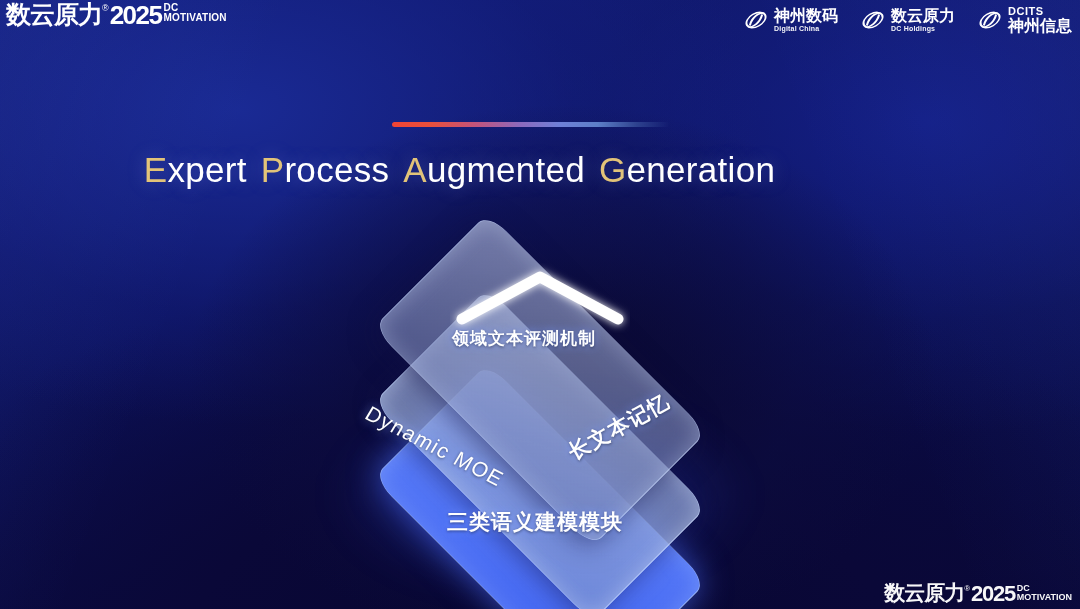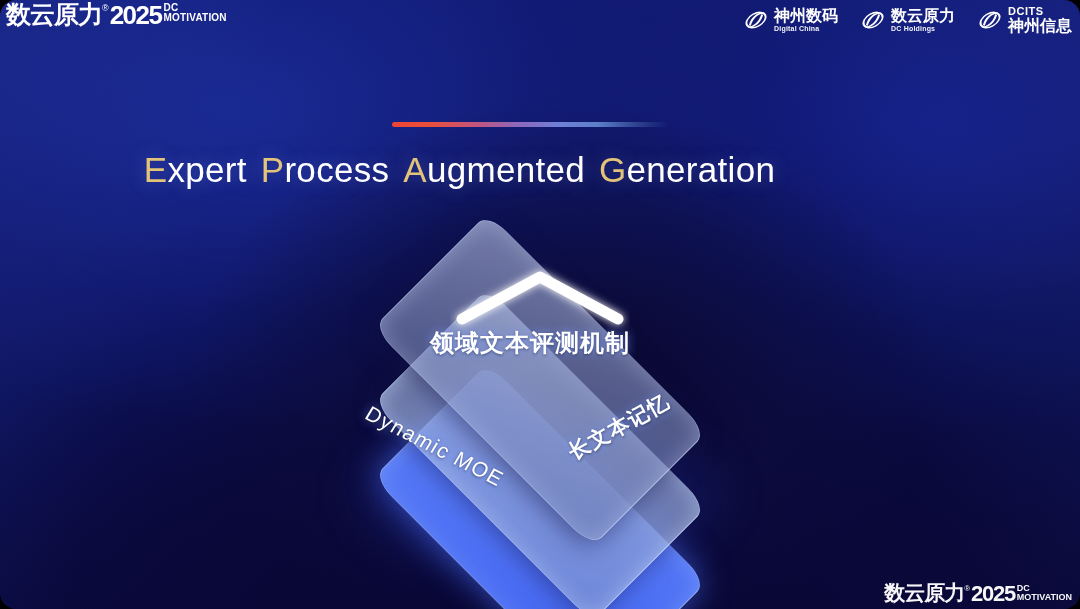--- a/index.html
+++ b/index.html
@@ -13,21 +13,20 @@
     width: 1080px;
     height: 609px;
     overflow: hidden;
     font-family: "Liberation Sans", "DejaVu Sans", sans-serif;
     background:
       radial-gradient(ellipse 520px 380px at 52% 62%, rgba(10,8,46,0.95) 0%, rgba(12,12,62,0.55) 45%, rgba(12,12,62,0) 72%),
       radial-gradient(ellipse 700px 420px at 22% 18%, #1a2a94 0%, rgba(20,32,130,0.35) 48%, rgba(16,26,110,0) 75%),
       radial-gradient(ellipse 640px 400px at 86% 20%, #141f86 0%, rgba(17,26,110,0.3) 50%, rgba(16,24,100,0) 78%),
       radial-gradient(ellipse 900px 520px at 50% 110%, #070630 0%, #0a0838 40%, rgba(10,8,56,0) 80%),
       linear-gradient(170deg, #121c78 0%, #0f1668 30%, #0b0f52 60%, #080734 100%);
-    border-radius: 16px;
   }
 
   
   .sheen {
     position: absolute;
     inset: 0;
     pointer-events: none;
     background:
       linear-gradient(110deg, rgba(60,90,220,0.10) 0%, rgba(60,90,220,0) 22%),
       linear-gradient(250deg, rgba(50,80,210,0.10) 0%, rgba(50,80,210,0) 25%);
@@ -248,23 +247,23 @@
   .lbl {
     position: absolute;
     color: #ffffff;
     font-weight: 700;
     white-space: nowrap;
     font-family: "DejaVu Sans", sans-serif;
     text-shadow: 0 0 10px rgba(120,150,255,0.85), 0 1px 3px rgba(0,0,0,0.55);
     pointer-events: none;
   }
   .lbl-top {
-    left: 135px;
+    left: 157px;
     top: 102px;
-    font-size: 24px;
+    font-size: 17px;
     letter-spacing: 1px;
     font-family: Liberation Mono, monospace;
   }
   .lbl-mid-left {
     left: 72px;
     top: 175px;
     font-size: 21px;
     letter-spacing: 1.5px;
     transform: rotate(27deg) skewX(-4deg);
     transform-origin: left center;
@@ -406,20 +405,21 @@
               <feMergeNode in="SourceGraphic"></feMergeNode>
             </feMerge>
         </filter>
       </defs>
       <polyline points="12,56 90,14 168,56" fill="none" stroke="#ffffff" stroke-width="11" stroke-linecap="round" stroke-linejoin="round" filter="url(#chevglow)"></polyline>
     </svg>
 
     <div class="lbl lbl-top">领域文本评测机制</div>
     <div class="lbl lbl-mid-left">Dynamic MOE</div>
     <div class="lbl lbl-mid-right">长文本记忆</div>
+    <div class="lbl lbl-bot">三类语义建模模块</div>
 
   </div>
 
   <div class="watermark">
     <span class="wm-cn">数云原力</span>
     <span class="wm-reg">®</span>
     <span class="wm-year">2025</span>
     <span class="wm-dcm">
       <span class="wm-dc">DC</span>
       <span class="wm-mot">MOTIVATION</span>

